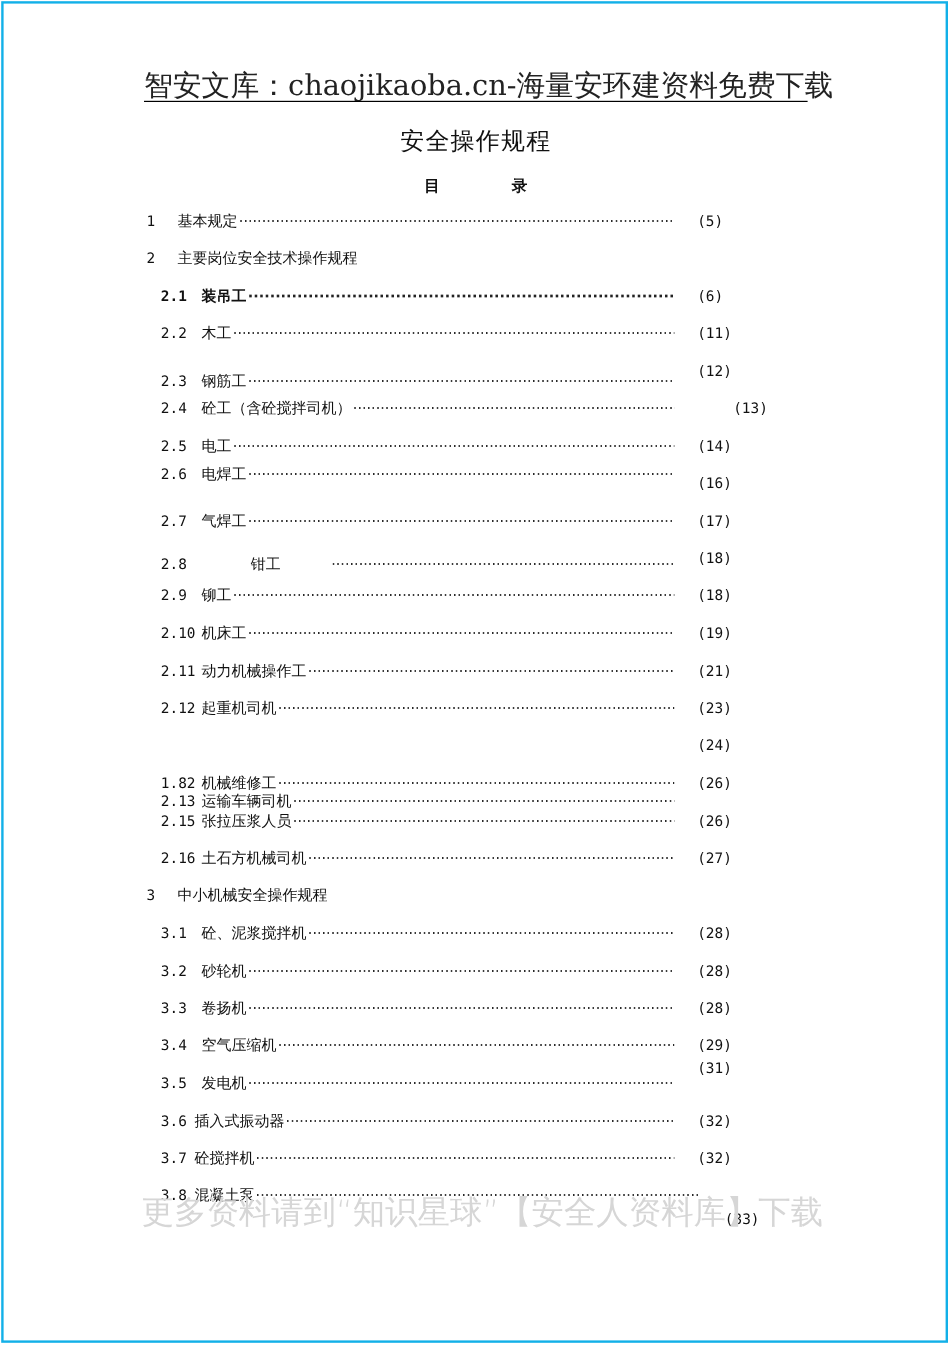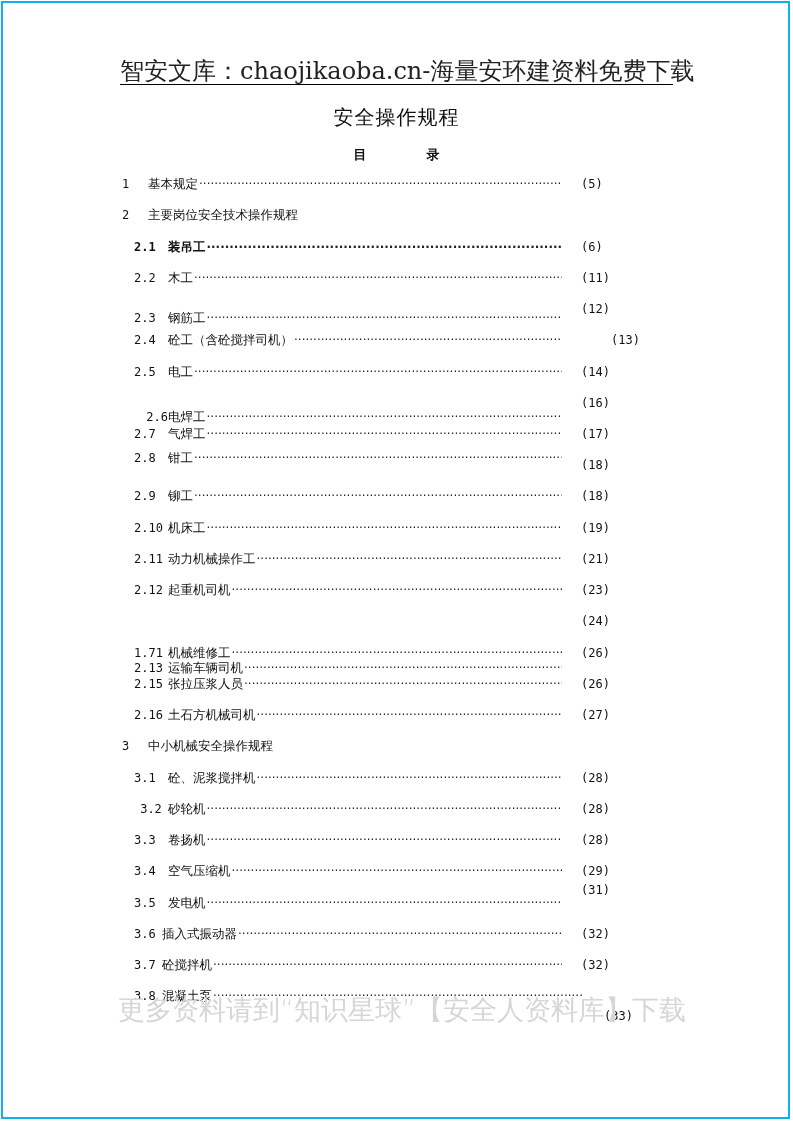--- a/index.html
+++ b/index.html
@@ -98,33 +98,33 @@
       <span class="toc-title">砼工（含砼搅拌司机）</span>
       <span class="toc-dots">········································································································································································································</span>
     </div>
     <span class="toc-page" style="top: 333px; left: 611px;">(13)</span>
     <div class="toc-line" style="left: 134px; top: 364px; width: 428px;">
       <span class="toc-num" style="width: 34px;">2.5</span>
       <span class="toc-title">电工</span>
       <span class="toc-dots">········································································································································································································</span>
     </div>
     <span class="toc-page" style="top: 365px; left: 581px;">(14)</span>
-    <div class="toc-line" style="left: 134px; top: 409px; width: 428px; text-align: right;">
+    <div class="toc-line" style="left: 134px; top: 387px; width: 428px;">
       <span class="toc-num" style="width: 34px;">2.6</span>
       <span class="toc-title">电焊工</span>
       <span class="toc-dots">········································································································································································································</span>
     </div>
     <span class="toc-page" style="top: 396px; left: 581px;">(16)</span>
     <div class="toc-line" style="left: 134px; top: 426px; width: 428px;">
       <span class="toc-num" style="width: 34px;">2.7</span>
       <span class="toc-title">气焊工</span>
       <span class="toc-dots">········································································································································································································</span>
     </div>
     <span class="toc-page" style="top: 427px; left: 581px;">(17)</span>
-    <div class="toc-line" style="left: 134px; top: 450px; width: 428px;">
+    <div class="toc-line" style="left: 134px; top: 462px; width: 428px; gap: 41px;">
       <span class="toc-num" style="width: 34px;">2.8</span>
       <span class="toc-title">钳工</span>
       <span class="toc-dots">········································································································································································································</span>
     </div>
     <span class="toc-page" style="top: 458px; left: 581px;">(18)</span>
     <div class="toc-line" style="left: 134px; top: 488px; width: 428px;">
       <span class="toc-num" style="width: 34px;">2.9</span>
       <span class="toc-title">铆工</span>
       <span class="toc-dots">········································································································································································································</span>
     </div>
@@ -147,21 +147,21 @@
       <span class="toc-dots">········································································································································································································</span>
     </div>
     <span class="toc-page" style="top: 583px; left: 581px;">(23)</span>
     <div class="toc-line" style="left: 134px; top: 613px; width: 428px;">
       <span class="toc-num" style="width: 34px; margin-top: 48px;">2.13</span>
       <span class="toc-title">运输车辆司机</span>
       <span class="toc-dots">········································································································································································································</span>
     </div>
     <span class="toc-page" style="top: 614px; left: 581px;">(24)</span>
     <div class="toc-line" style="left: 134px; top: 645px; width: 428px;">
-      <span class="toc-num" style="width: 34px;">1.71</span>
+      <span class="toc-num" style="width: 34px;">1.82</span>
       <span class="toc-title">机械维修工</span>
       <span class="toc-dots">········································································································································································································</span>
     </div>
     <span class="toc-page" style="top: 646px; left: 581px;">(26)</span>
     <div class="toc-line" style="left: 134px; top: 676px; width: 428px;">
       <span class="toc-num" style="width: 34px;">2.15</span>
       <span class="toc-title">张拉压浆人员</span>
       <span class="toc-dots">········································································································································································································</span>
     </div>
     <span class="toc-page" style="top: 677px; left: 581px;">(26)</span>
@@ -174,21 +174,21 @@
     <div class="toc-line" style="left: 122px; top: 738px; width: 440px;">
       <span class="toc-num" style="width: 26px;">3</span>
       <span class="toc-title">中小机械安全操作规程</span>
     </div>
     <div class="toc-line" style="left: 134px; top: 770px; width: 428px;">
       <span class="toc-num" style="width: 34px;">3.1</span>
       <span class="toc-title">砼、泥浆搅拌机</span>
       <span class="toc-dots">········································································································································································································</span>
     </div>
     <span class="toc-page" style="top: 771px; left: 581px;">(28)</span>
-    <div class="toc-line" style="left: 134px; top: 801px; width: 428px; text-align: center;">
+    <div class="toc-line" style="left: 134px; top: 801px; width: 428px;">
       <span class="toc-num" style="width: 34px;">3.2</span>
       <span class="toc-title">砂轮机</span>
       <span class="toc-dots">········································································································································································································</span>
     </div>
     <span class="toc-page" style="top: 802px; left: 581px;">(28)</span>
     <div class="toc-line" style="left: 134px; top: 832px; width: 428px;">
       <span class="toc-num" style="width: 34px;">3.3</span>
       <span class="toc-title">卷扬机</span>
       <span class="toc-dots">········································································································································································································</span>
     </div>

